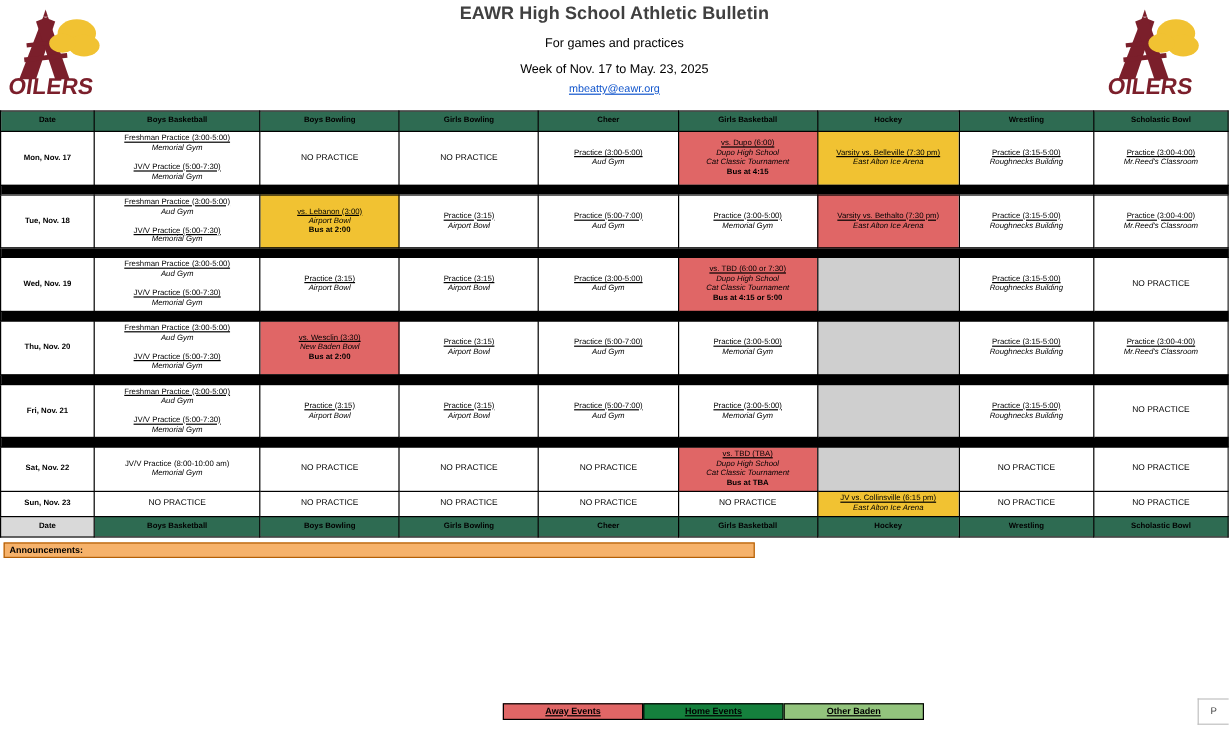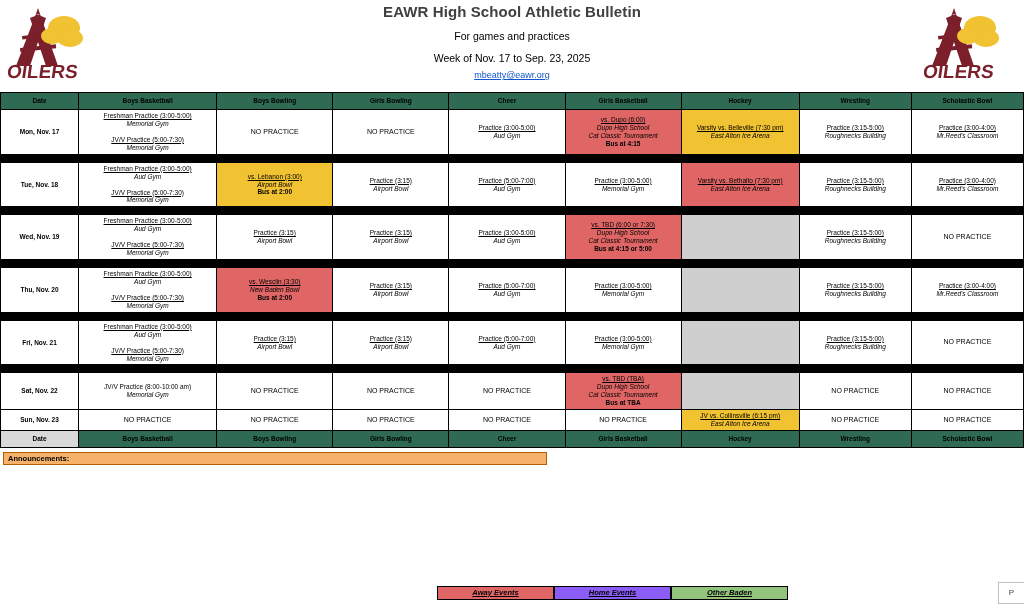--- a/index.html
+++ b/index.html
@@ -110,41 +110,40 @@
   
   .ann-row {
     margin-top: 4px;
     height: 14px;
     position: relative;
   }
   .ann-bar {
     position: absolute;
     left: 3px;
     top: 0;
-    width: 544px;
+    width: 626px;
     height: 13px;
     background: #f6b26b;
     border: 1px solid #b45f06;
     font-size: 7.5px;
     font-weight: bold;
     color: #000;
     padding-left: 4px;
     line-height: 12px;
     text-align: left;
   }
 
   
   .legend {
     position: absolute;
-    left: 437px;
+    left: 419px;
     bottom: 8px;
     display: flex;
     width: 351px;
     height: 14px;
-    font-style: italic;
   }
   .legend div {
     flex: 1;
     border: 1px solid #000;
     font-size: 7.5px;
     font-weight: bold;
     text-align: center;
     line-height: 12px;
     color: #000;
     text-decoration: underline;
@@ -198,21 +197,21 @@
         <rect x="16" y="32" width="30" height="3.5" fill="#7b1f2b" transform="rotate(-6 16 32)"></rect>
         <ellipse cx="58" cy="24" rx="16" ry="12" fill="#f1c232"></ellipse>
         <ellipse cx="64" cy="34" rx="13" ry="9" fill="#f1c232"></ellipse>
         <ellipse cx="46" cy="32" rx="11" ry="8" fill="#f1c232"></ellipse>
         <text x="46" y="74" font-family="Liberation Sans, sans-serif" font-size="19" font-weight="bold" fill="#7b1f2b" text-anchor="middle" transform="skewX(-8)">OILERS</text>
       </svg>
     </div>
 
     <div class="header-title">EAWR High School Athletic Bulletin</div>
     <div class="header-sub">For games and practices</div>
-    <div class="header-sub">Week of Nov. 17 to Sep. 23, 2025</div>
+    <div class="header-sub">Week of Nov. 17 to May. 23, 2025</div>
     <a class="header-email" href="#">mbeatty@eawr.org</a>
   </div>
 
   <table class="bulletin">
     <colgroup>
       <col style="width:78px">
       <col style="width:138px">
       <col style="width:116px">
       <col style="width:116px">
       <col style="width:116px">
@@ -582,19 +581,19 @@
         </tr>
     </tfoot>
   </table>
 
   <div class="ann-row">
     <div class="ann-bar">Announcements:</div>
   </div>
 
   <div class="legend" id="legend">
       <div style="background: rgb(224, 102, 102);">Away Events</div>
-      <div style="background: #8b5cf6;">Home Events</div>
+      <div style="background: #15803d;">Home Events</div>
       <div style="background: rgb(147, 196, 125);">Other Baden</div>
     </div>
 
   <div class="float-btn">P</div>
 
 </div>
 
 </body></html>

